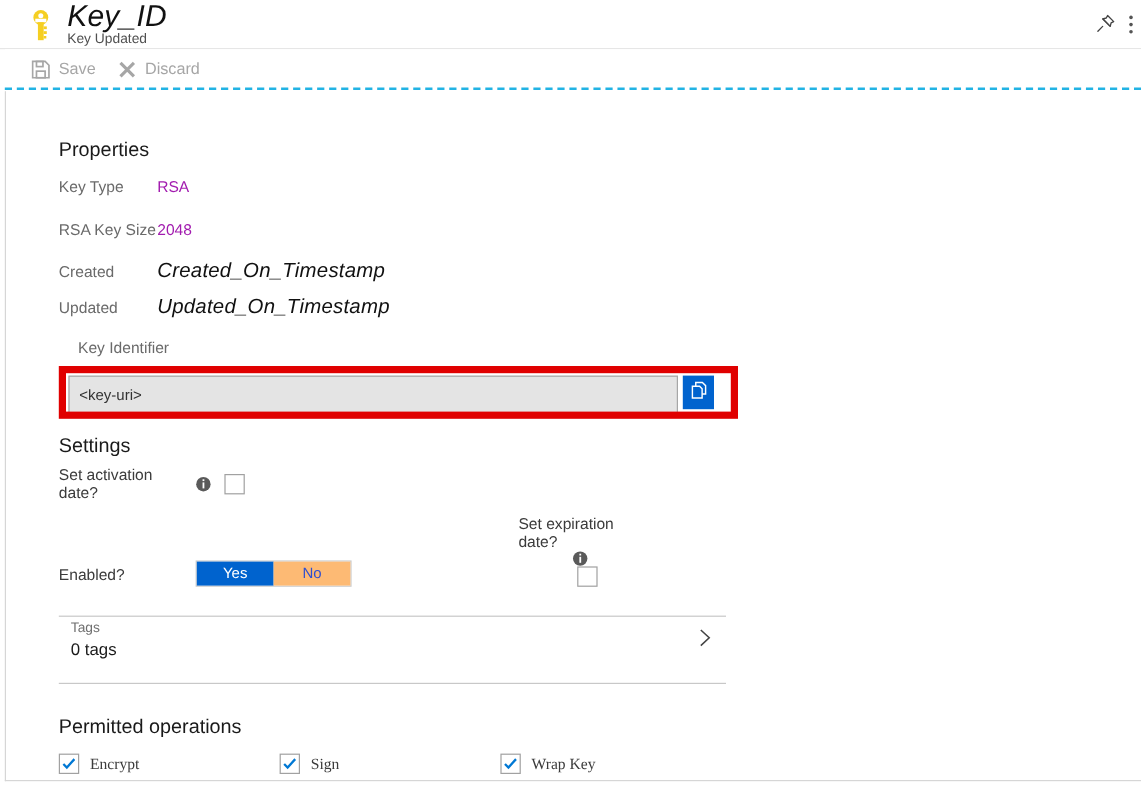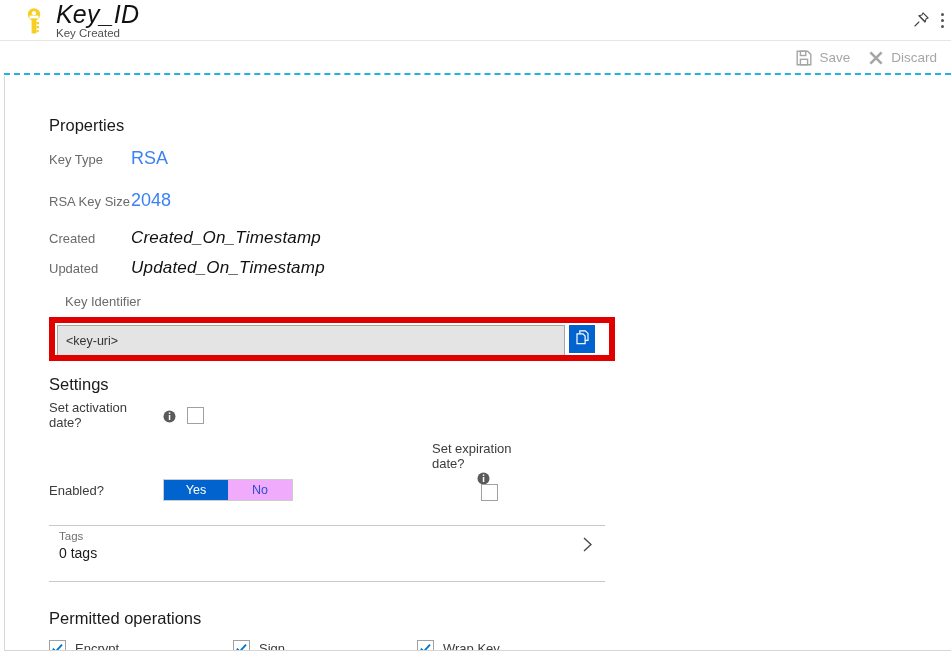--- a/index.html
+++ b/index.html
@@ -78,21 +78,20 @@
 
   
   .command-bar {
     position: absolute;
     left: 4px; top: 41px;
     width: 947px; height: 33px;
     background: #ffffff;
     display: flex;
     align-items: center;
     padding-left: 18px;
-    justify-content: flex-end;
   }
   .cmd-btn {
     display: flex;
     align-items: center;
     gap: 7px;
     background: transparent;
     border: none;
     padding: 0 14px 0 4px;
     height: 33px;
     color: #a6a6a6;
@@ -138,22 +137,22 @@
     align-items: baseline;
   }
   .prop-label {
     width: 82px;
     flex: none;
     font-size: 13px;
     color: #6a6a6a;
     white-space: nowrap;
   }
   .prop-value {
-    font-size: 18px;
-    color: #3b82f6;
+    font-size: 13px;
+    color: #a21caf;
   }
   .prop-value.big-italic {
     font-size: 17px;
     font-style: italic;
     color: #111111;
     letter-spacing: 0.2px;
   }
 
   .field-label {
     font-size: 13px;
@@ -230,21 +229,21 @@
     display: flex;
     height: 22px;
     border: 1px solid #cccccc;
     width: 130px;
   }
   .toggle-opt {
     flex: 1;
     display: flex; align-items: center; justify-content: center;
     font-size: 12.5px;
     font-family: "Liberation Sans", sans-serif;
-    background: #f0abfc;
+    background: #fdba74;
     color: #2f4fd0;
     border: none;
     cursor: pointer;
   }
   .toggle-opt.active {
     background: #0063ce;
     color: #ffffff;
   }
 
   
@@ -306,21 +305,21 @@
       <rect x="11.4" y="10.6" width="9.2" height="3.0" fill="#ffffff"></rect>
       <rect x="13.6" y="13.5" width="4.8" height="15.0" fill="#f5cf22"></rect>
       <rect x="18.4" y="17.0" width="2.6" height="2.3" fill="#f5cf22"></rect>
       <rect x="18.4" y="21.0" width="2.6" height="2.3" fill="#f5cf22"></rect>
       <rect x="18.4" y="25.0" width="2.2" height="2.1" fill="#f5cf22"></rect>
     </svg>
   </span>
 
   <div class="title-block">
     <div class="blade-title">Key_ID</div>
-    <div class="blade-subtitle">Key Created</div>
+    <div class="blade-subtitle">Key Updated</div>
   </div>
 
   <div class="header-actions">
     <button class="pin-btn">
       <span>
         <svg width="17" height="17" viewBox="0 0 17 17">
           <g fill="none" stroke="#444444" stroke-width="1.1" stroke-linejoin="round">
             <path d="M10.0 1.9 L15.1 7.0 L12.9 8.0 L12.2 11.0 L5.9 4.7 L8.9 4.0 Z"></path>
             <path d="M5.9 11.0 L1.9 15.0" stroke-linecap="round"></path>
             <path d="M5.9 4.7 L12.2 11.0"></path>
@@ -442,21 +441,21 @@
       </span>
       <span>
         <svg width="15" height="19" viewBox="0 0 15 19">
           <path d="M4 3 L11 9.5 L4 16" fill="none" stroke="#444444" stroke-width="1.3"></path>
         </svg>
       </span>
     </div>
 
     <h2 class="section-title" style="margin-top:27px;">Permitted operations</h2>
 
-    <div class="ops-grid" style="margin-top:12px;">
+    <div class="ops-grid" style="margin-top:12px;font-family:Liberation Serif, serif;">
 
       <label class="op-item">
         <span class="box-checked">
           <svg width="13" height="13" viewBox="0 0 13 13">
               <path d="M1.8 6.6 L4.7 9.6 L11.0 2.6" fill="none" stroke="#0078d4" stroke-width="1.9"></path>
             </svg>
         </span>
         <span class="op-label">Encrypt</span>
       </label>
 

